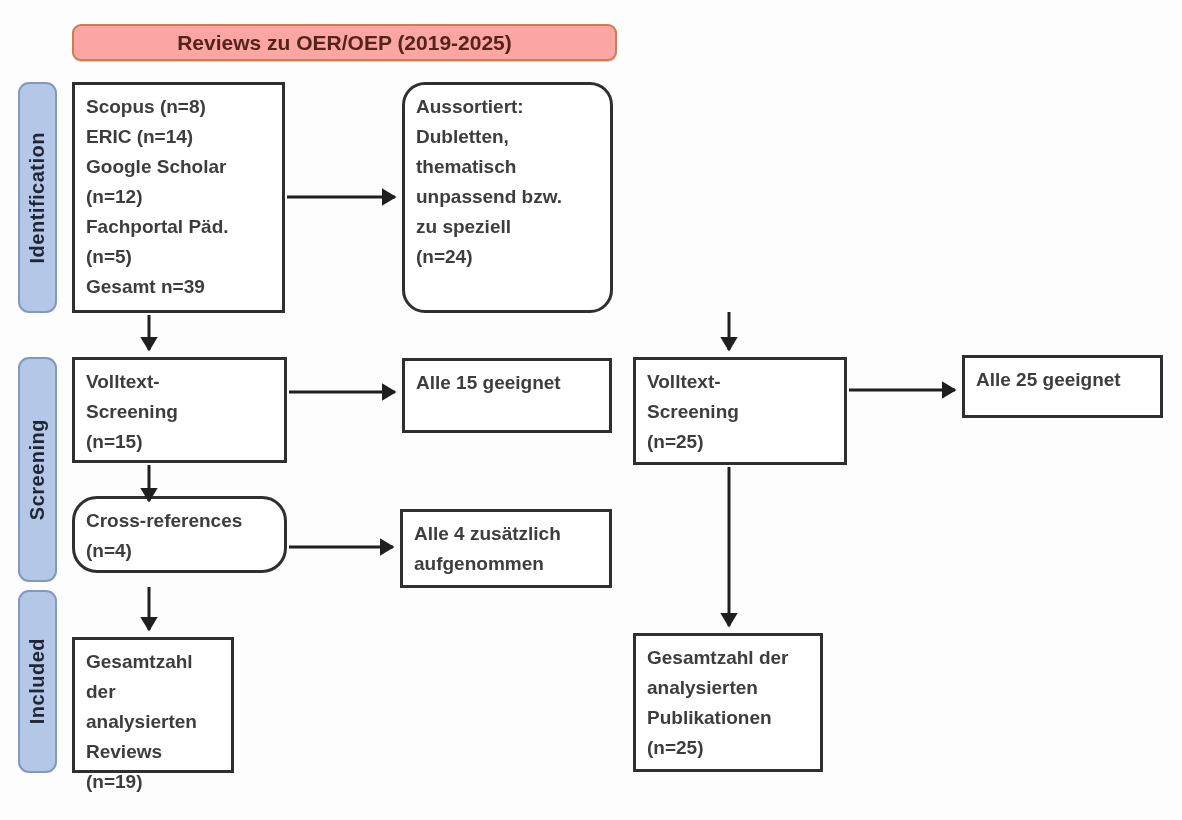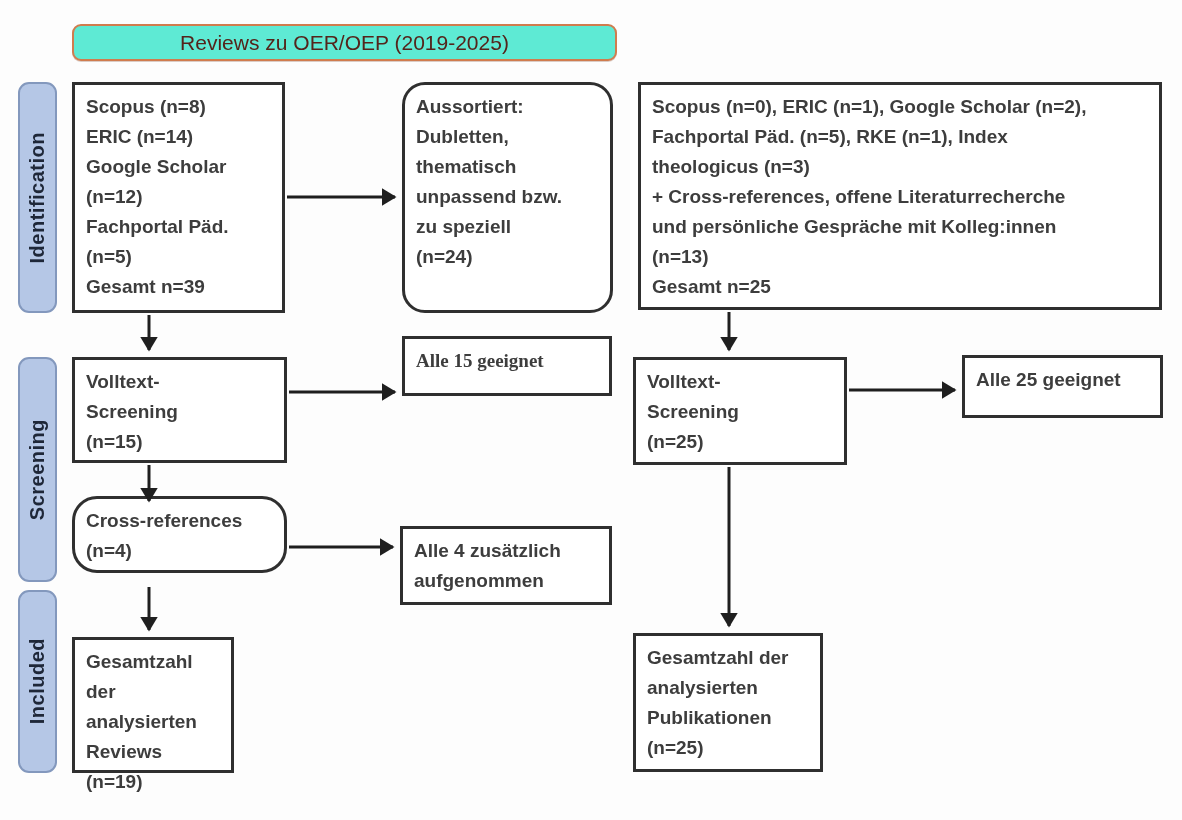--- a/index.html
+++ b/index.html
@@ -6,26 +6,26 @@
   .canvas{
     position:relative;
     width:1182px;height:820px;
     background:#fdfdfd;
     font-family:"Liberation Sans", sans-serif;
     overflow:hidden;
   }
   .col-header{
     position:absolute;
     box-sizing:border-box;
-    background:#5eead4;
+    background:#fca5a5;
     border:2px solid #d07c4e;
     border-radius:9px;
     color:#54241b;
     font-size:21px;
-    font-weight:normal;
+    font-weight:bold;
     display:flex;align-items:center;justify-content:center;
     text-align:center;
     box-shadow:0 1px 0 rgba(120,60,30,0.25);
   }
   .stage-pill{
     position:absolute;
     box-sizing:border-box;
     background:#b5c7e6;
     border:2px solid #8398bd;
     border-radius:11px;
@@ -82,40 +82,33 @@
 (n=12)
 Fachportal Päd.
 (n=5)
 Gesamt n=39</div>
   <div class="node" style="left:402px;top:82px;width:211px;height:231px;border-radius:23px;">Aussortiert:
 Dubletten,
 thematisch
 unpassend bzw.
 zu speziell
 (n=24)</div>
-  <div class="node wide" style="left:638px;top:82px;width:524px;height:228px;">Scopus (n=0), ERIC (n=1), Google Scholar (n=2),
-Fachportal Päd. (n=5), RKE (n=1), Index
-theologicus (n=3)
-+ Cross-references, offene Literaturrecherche
-und persönliche Gespräche mit Kolleg:innen
-(n=13)
-Gesamt n=25</div>
 
   <div class="node" style="left:72px;top:357px;width:215px;height:106px;">Volltext-
 Screening
 (n=15)</div>
-  <div class="node" style="left:402px;top:336px;width:210px;height:60px;font-family:Liberation Serif, serif;">Alle 15 geeignet</div>
+  <div class="node" style="left:402px;top:358px;width:210px;height:75px;">Alle 15 geeignet</div>
   <div class="node" style="left:633px;top:357px;width:214px;height:108px;">Volltext-
 Screening
 (n=25)</div>
   <div class="node" style="left:962px;top:355px;width:201px;height:63px;">Alle 25 geeignet</div>
 
   <div class="node" style="left:72px;top:496px;width:215px;height:77px;border-radius:25px;">Cross-references
 (n=4)</div>
-  <div class="node" style="left:400px;top:526px;width:212px;height:79px;">Alle 4 zusätzlich
+  <div class="node" style="left:400px;top:509px;width:212px;height:79px;">Alle 4 zusätzlich
 aufgenommen</div>
 
   <div class="node" style="left:72px;top:637px;width:162px;height:136px;">Gesamtzahl der
 analysierten
 Reviews
 (n=19)</div>
   <div class="node" style="left:633px;top:633px;width:190px;height:139px;">Gesamtzahl der
 analysierten
 Publikationen
 (n=25)</div>

